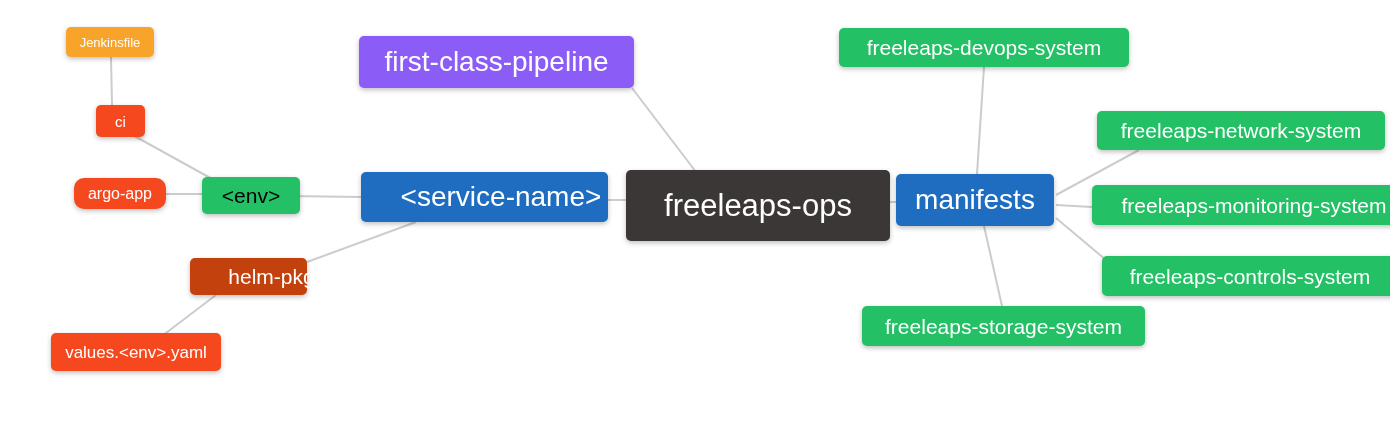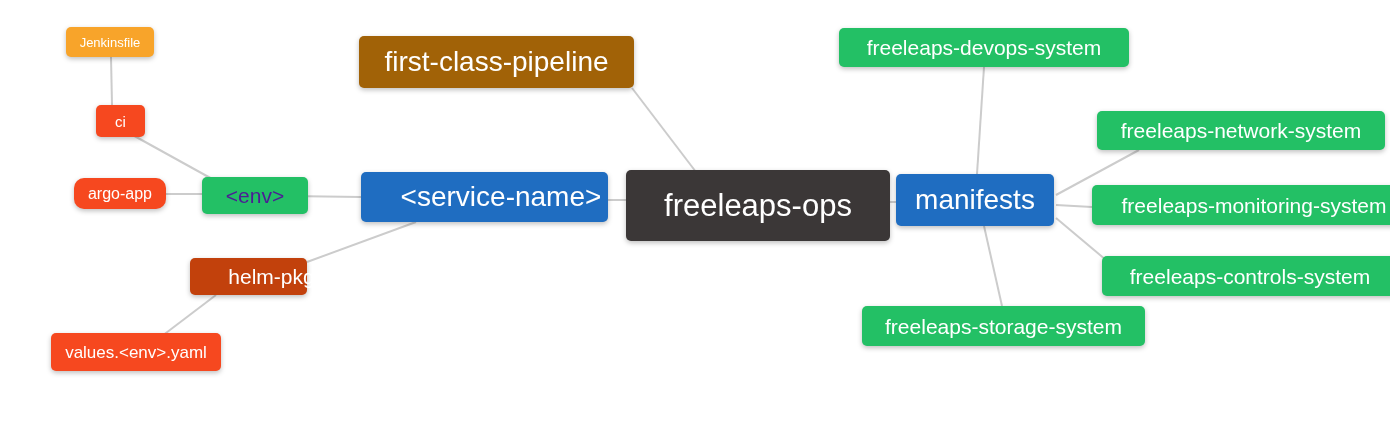--- a/index.html
+++ b/index.html
@@ -57,24 +57,24 @@
       <line x1="1012" y1="195" x2="1095" y2="150" stroke="#CCCCCC" stroke-width="2"></line>
       <line x1="1012" y1="205" x2="1048" y2="207" stroke="#CCCCCC" stroke-width="2"></line>
       <line x1="1012" y1="218" x2="1062" y2="260" stroke="#CCCCCC" stroke-width="2"></line>
       <line x1="940" y1="226" x2="958" y2="306" stroke="#CCCCCC" stroke-width="2"></line>
     </svg>
 
   <div>
       <div class="node" style="left: 22px; top: 27px; width: 88px; height: 30px; font-size: 13px; background: rgb(248, 164, 42); color: rgb(255, 255, 255);">Jenkinsfile</div>
       <div class="node" style="left: 52px; top: 105px; width: 49px; height: 32px; font-size: 15px; background: rgb(246, 72, 31); color: rgb(255, 255, 255);">ci</div>
       <div class="node" style="left: 30px; top: 178px; width: 92px; height: 31px; font-size: 16px; background: rgb(246, 72, 31); color: rgb(255, 255, 255); border-radius: 10px;">argo-app</div>
-      <div class="node" style="left: 158px; top: 177px; width: 106px; height: 37px; font-size: 21px; background: rgb(35, 192, 101); color: #4c1d95;">&lt;env&gt;</div>
+      <div class="node" style="left: 158px; top: 177px; width: 98px; height: 37px; font-size: 21px; background: rgb(35, 192, 101); color: #000000;">&lt;env&gt;</div>
       <div class="node" style="left: 146px; top: 258px; width: 117px; height: 37px; font-size: 21px; background: #c2410c; color: rgb(255, 255, 255); padding-left: 46px;">helm-pkg</div>
       <div class="node" style="left: 7px; top: 333px; width: 170px; height: 38px; font-size: 17px; background: rgb(246, 72, 31); color: rgb(255, 255, 255);">values.&lt;env&gt;.yaml</div>
-      <div class="node" style="left: 315px; top: 36px; width: 275px; height: 52px; font-size: 28px; background: #a16207; color: rgb(255, 255, 255);">first-class-pipeline</div>
+      <div class="node" style="left: 315px; top: 36px; width: 275px; height: 52px; font-size: 28px; background: #8b5cf6; color: rgb(255, 255, 255);">first-class-pipeline</div>
       <div class="node" style="left: 317px; top: 172px; width: 247px; height: 50px; font-size: 28px; background: rgb(31, 109, 193); color: rgb(255, 255, 255); padding-left: 33px;">&lt;service-name&gt;</div>
       <div class="node" style="left: 582px; top: 170px; width: 264px; height: 71px; font-size: 31px; background: rgb(59, 55, 55); color: rgb(255, 255, 255);">freeleaps-ops</div>
       <div class="node" style="left: 852px; top: 174px; width: 158px; height: 52px; font-size: 28px; background: rgb(31, 109, 193); color: rgb(255, 255, 255);">manifests</div>
       <div class="node" style="left: 795px; top: 28px; width: 290px; height: 39px; font-size: 21px; background: rgb(35, 192, 101); color: rgb(255, 255, 255);">freeleaps-devops-system</div>
       <div class="node" style="left: 1053px; top: 111px; width: 288px; height: 39px; font-size: 21px; background: rgb(35, 192, 101); color: rgb(255, 255, 255);">freeleaps-network-system</div>
       <div class="node" style="left: 1048px; top: 185px; width: 324px; height: 40px; font-size: 21px; background: rgb(35, 192, 101); color: rgb(255, 255, 255);">freeleaps-monitoring-system</div>
       <div class="node" style="left: 1058px; top: 256px; width: 296px; height: 40px; font-size: 21px; background: rgb(35, 192, 101); color: rgb(255, 255, 255);">freeleaps-controls-system</div>
       <div class="node" style="left: 818px; top: 306px; width: 283px; height: 40px; font-size: 21px; background: rgb(35, 192, 101); color: rgb(255, 255, 255);">freeleaps-storage-system</div>
     </div>
 </div>

